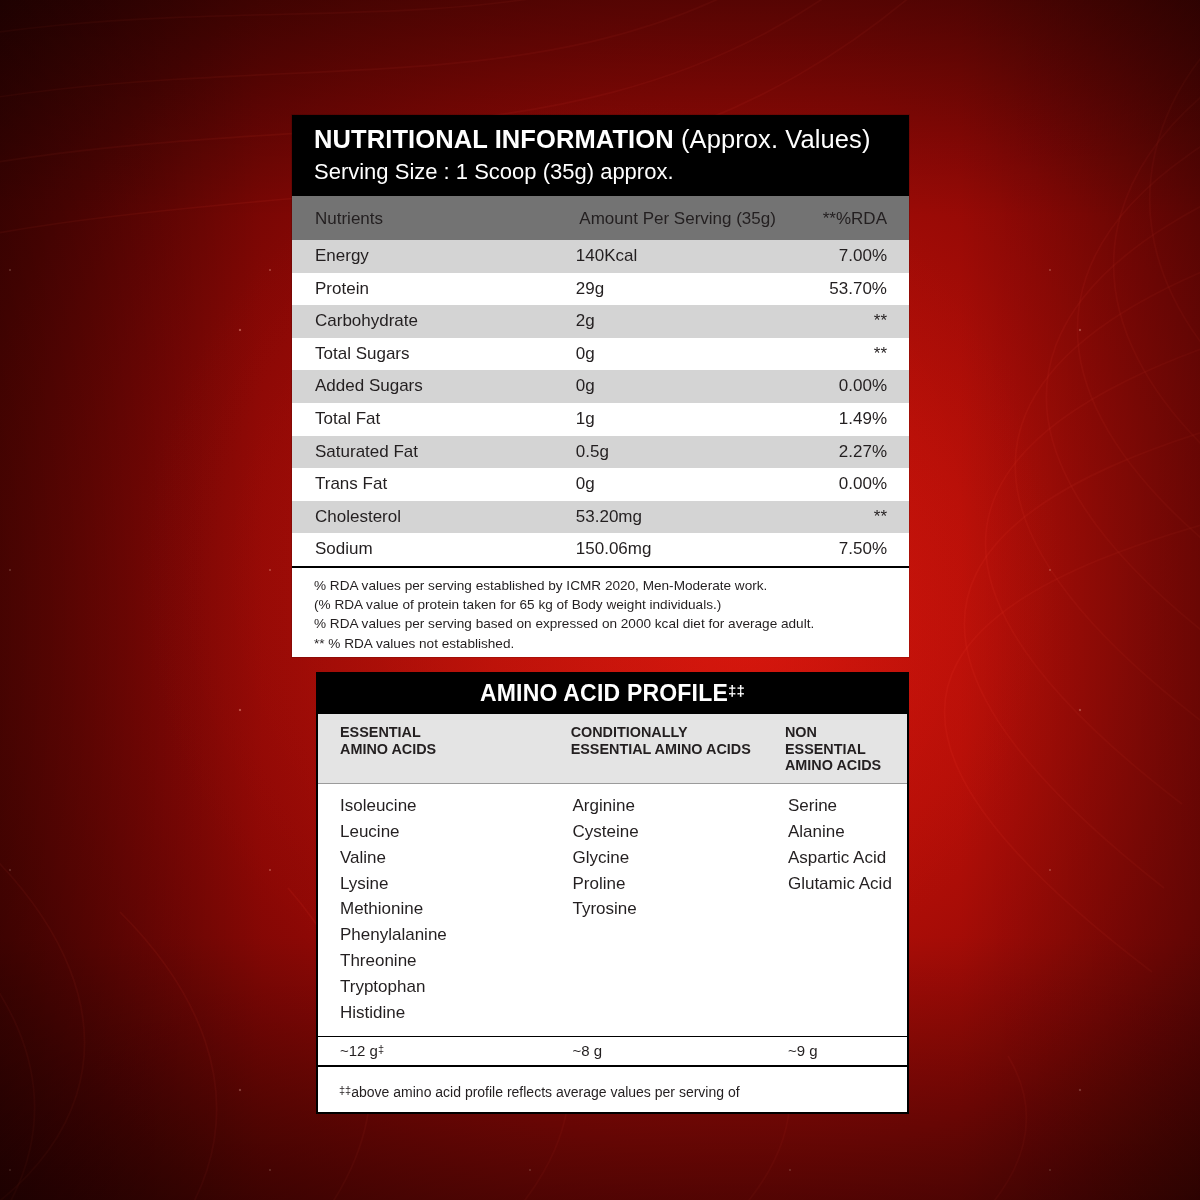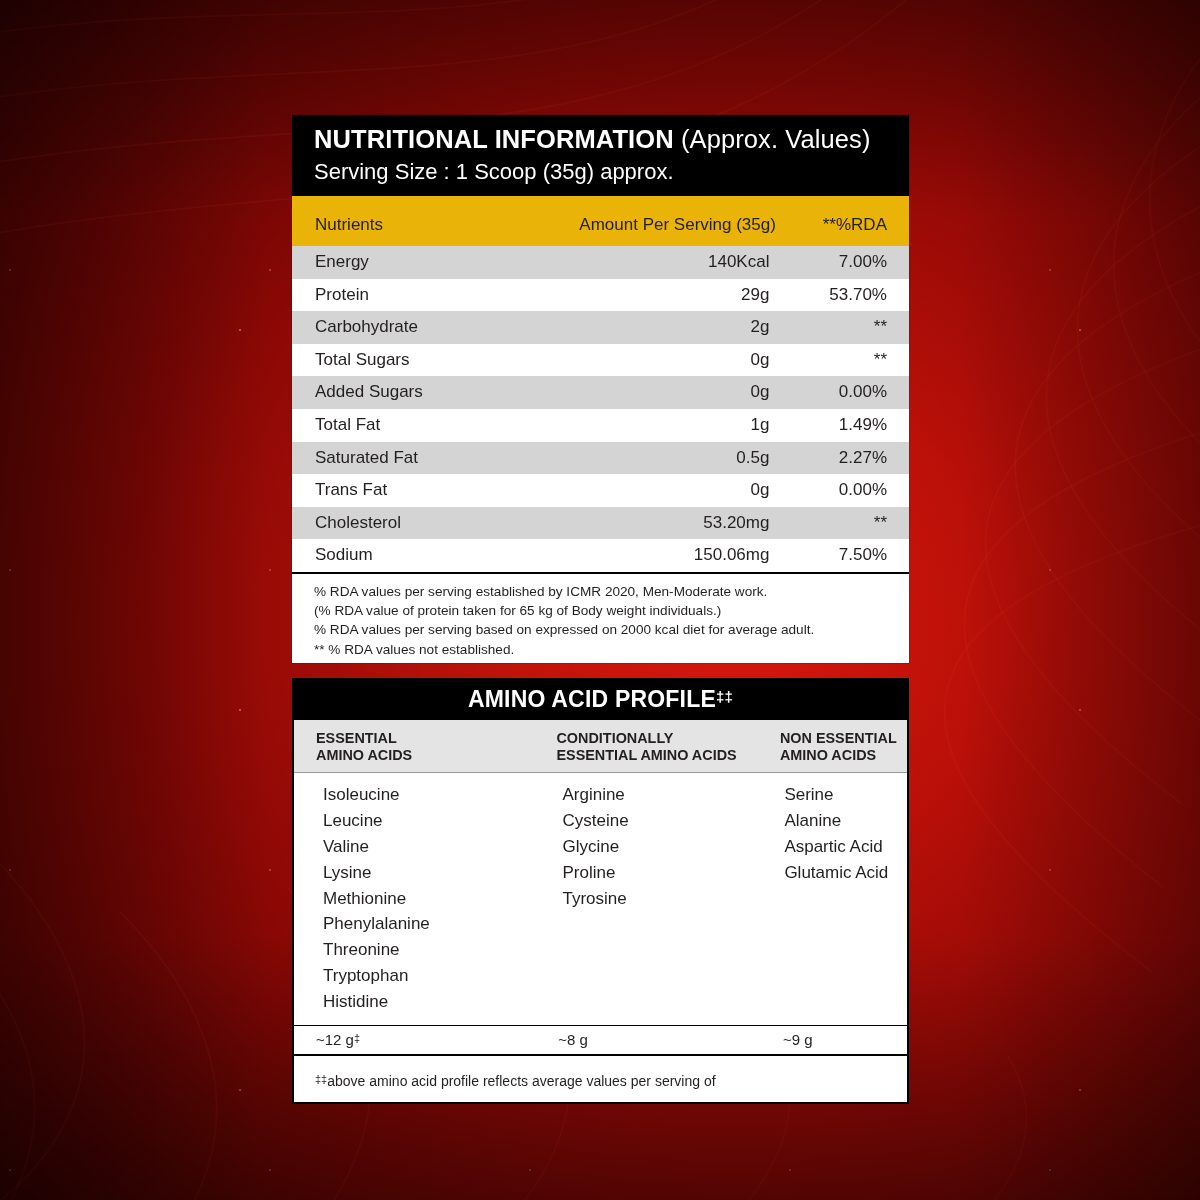--- a/index.html
+++ b/index.html
@@ -95,43 +95,44 @@
   }
   table.nutri td {
     padding: 6px 0 7px 0;
     vertical-align: middle;
     line-height: 1.15;
   }
   table.nutri tr.alt td {
     background: #d4d4d4;
   }
   table.nutri td.c1 { padding-left: 23px; width: 46%; }
-  table.nutri td.c2 { text-align: right; width: 33%; padding-right: 10px; }
+  table.nutri td.c2 { text-align: left; width: 33%; padding-right: 10px; }
   table.nutri td.c3 { text-align: right; padding-right: 22px; }
   table.nutri tr.head td {
-    background: #eab308;
-    padding-top: 19px;
+    background: #737373;
+    padding-top: 13px;
     padding-bottom: 12px;
   }
   table.nutri tr.head td.c2 { text-align: center; padding-right: 0; }
 
   .footnotes {
     border-top: 2px solid #000;
     padding: 8px 20px 4px 22px;
     font-size: 13.6px;
     color: #231f20;
     line-height: 1.42;
     background: #fff;
   }
 
   
   .amino-panel {
     margin-top: 15px;
     background: #fff;
     border: 2px solid #000;
+    margin-left: 24px;
   }
   .amino-head {
     background: #000;
     color: #fff;
     text-align: center;
     font-size: 23px;
     font-weight: 700;
     padding: 6px 0 7px 0;
     letter-spacing: 0.2px;
   }
@@ -151,21 +152,21 @@
     line-height: 1.16;
     padding: 10px 8px 9px 0;
     text-transform: uppercase;
   }
   .col-a { width: 41%; padding-left: 22px !important; }
   .col-b { width: 38%; }
   .col-c { width: 21%; }
 
   .amino-body {
     display: flex;
-    padding: 9px 0 10px 7px;
+    padding: 9px 0 10px 0;
   }
   .amino-body ul {
     margin: 0;
     padding: 0;
     list-style: none;
   }
   .amino-body li {
     font-size: 17px;
     color: #231f20;
     line-height: 1.52;

